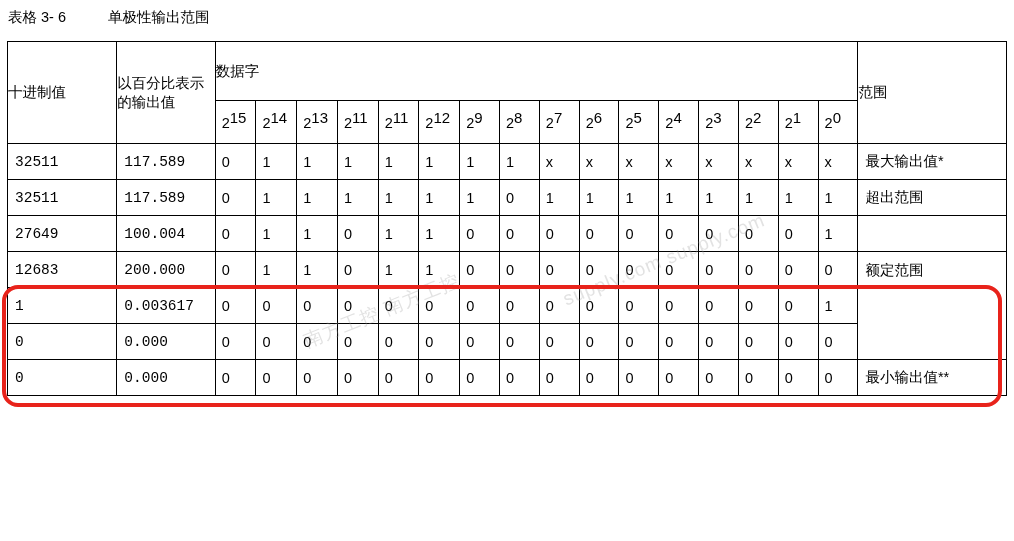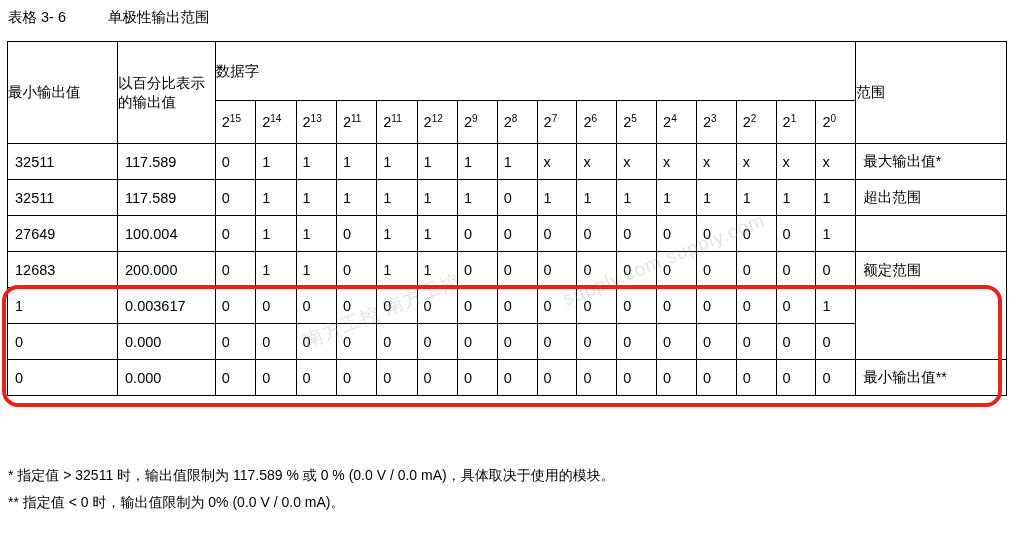--- a/index.html
+++ b/index.html
@@ -46,20 +46,21 @@
   table.tbl td, table.tbl th {
     border: 1px solid #000000;
     padding: 0;
     font-weight: normal;
     text-align: left;
     vertical-align: middle;
     background: transparent;
   }
   table.tbl td.dec, table.tbl td.pct {
     padding-left: 7px;
+    font-family: Liberation Mono, monospace;
   }
   table.tbl td.range {
     padding-left: 7px;
   }
   table.tbl td.bit {
     text-align: left;
     padding-left: 6px;
   }
   .h-dec { width: 116px; }
   .h-pct { width: 100px; font-family: Liberation Serif, serif; }
@@ -73,21 +74,21 @@
   }
   .row-head2 td {
     height: 42px;
     vertical-align: bottom;
     padding-bottom: 4px;
   }
   .row-data td {
     height: 35px;
   }
   sup {
-    font-size: 10px;
+    font-size: 15px;
     vertical-align: baseline;
     position: relative;
     top: -5px;
   }
   
   .highlight {
     position: absolute;
     left: 2px;
     top: 285px;
     width: 1000px;
@@ -135,21 +136,21 @@
 <div class="page">
 
   <div class="caption">
     <span class="cap-label">表格 3- 6</span>
     <span class="cap-title">单极性输出范围</span>
   </div>
 
   <table class="tbl">
     <tbody>
       <tr class="row-head1">
-        <td class="h-dec" rowspan="2">最小输出值</td>
+        <td class="h-dec" rowspan="2">十进制值</td>
         <td class="h-pct" rowspan="2">以百分比表示的输出值</td>
         <td colspan="16">数据字</td>
         <td class="h-range" rowspan="2">范围</td>
       </tr>
       <tr class="row-head2">
         <td class="h-bit bit"><span>2</span><sup>15</sup></td>
         <td class="h-bit bit"><span>2</span><sup>14</sup></td>
         <td class="h-bit bit"><span>2</span><sup>13</sup></td>
         <td class="h-bit bit"><span>2</span><sup>11</sup></td>
         <td class="h-bit bit"><span>2</span><sup>11</sup></td>
@@ -320,18 +321,14 @@
     </tbody>
   </table>
 
   <div class="watermark">
     <span class="wm1">南方工控 南方工控</span>
     <span class="wm2">supply.com supply.com</span>
   </div>
 
   <div class="highlight"></div>
 
-  <div class="footnotes">
-    <div class="footnote">* 指定值 &gt; 32511 时，输出值限制为 117.589 % 或 0 % (0.0 V / 0.0 mA)，具体取决于使用的模块。</div>
-    <div class="footnote">** 指定值 &lt; 0 时，输出值限制为 0% (0.0 V / 0.0 mA)。</div>
-  </div>
 
 </div>
 
 </body></html>

